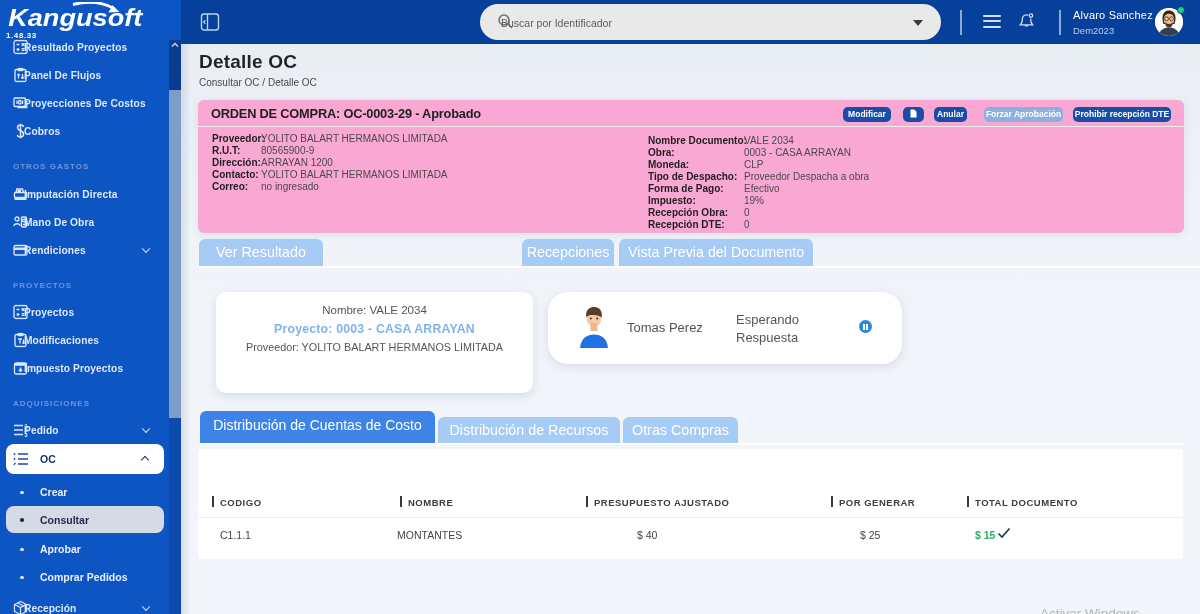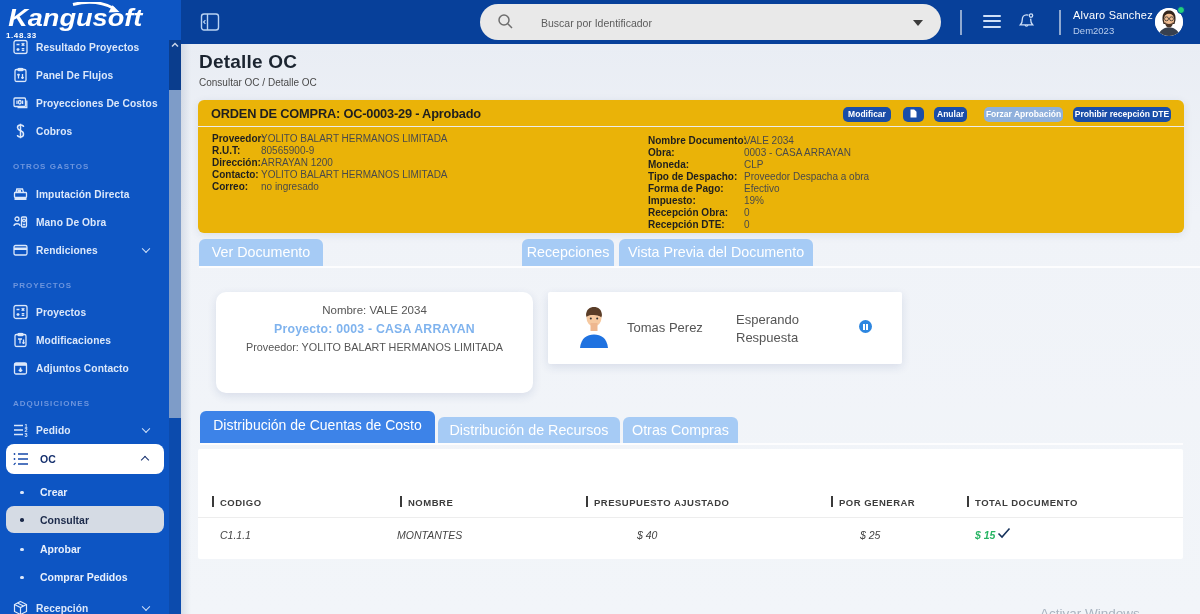--- a/index.html
+++ b/index.html
@@ -4,82 +4,82 @@
 <style>
   * { box-sizing: border-box; margin:0; padding:0; }
   html,body { width:1200px; height:614px; overflow:hidden; }
   body { font-family:"Liberation Sans",sans-serif; position:relative; background:#eef1f7; }
   .abs { position:absolute; }
 
   
   #topbar { left:181px; top:0; width:1019px; height:44px; background:#07409a; }
   #collapse { left:19px; top:12px; width:20px; height:20px; }
   #searchpill { left:299px; top:4px; width:461px; height:36px; background:#e9e9e9; border-radius:18px; }
-  #searchtxt { left:337px; top:17px; font-size:10.5px; color:#5c5c5c;padding-left:23px; }
+  #searchtxt { left:320px; top:17px; font-size:10.5px; color:#5c5c5c; }
   #caret { left:732px; top:20px; width:0; height:0; border-left:5px solid transparent; border-right:5px solid transparent; border-top:6px solid #3c3c3c; }
   .tdiv { top:10px; width:1.5px; height:25px; background:rgba(255,255,255,0.55); }
   #hamb div { width:18px; height:1.8px; background:#cfe0f8; border-radius:1px; margin-bottom:3.6px; }
   #uname { left:892px; top:9px; font-size:11px; color:#fff; letter-spacing:0.2px; white-space:nowrap; }
   #udem  { left:892px; top:25px; font-size:9.5px; color:#b9cdee; }
   #avatar { left:974px; top:8px; width:28px; height:28px; border-radius:50%; background:#fff; overflow:hidden; }
   #gdot { left:996px; top:6px; width:8px; height:8px; border-radius:50%; background:#21d07a; border:1.5px solid #07409a; }
 
   
   #sidebar { left:0; top:0; width:181px; height:614px; background:#0d55c3; }
   #logo { left:7px; top:2px; width:160px; height:32px; }
   #ver { left:6px; top:30.5px; font-size:8px; font-weight:bold; color:#fff; letter-spacing:0.6px; }
   
   #sbTrackTop { left:169px; top:40px; width:12px; height:50px; background:#0a3d8d; }
   #sbThumb { left:169px; top:90px; width:12px; height:328px; background:#7e9cc8; }
   #sbTrackBot { left:169px; top:418px; width:12px; height:196px; background:#0c4bad; }
   #sbArrow { left:171px; top:41px; width:8px; height:8px; color:#c8d4e8; }
 
   .mitem { left:0; width:169px; height:28px; color:#dce8fa; }
   .mitem .mico { position:absolute; left:13px; top:50%; transform:translateY(-50%); width:15px; height:15px; }
-  .mitem .mtxt { position:absolute; left:36px; top:50%; transform:translateY(-50%); font-size:10.2px; font-weight:bold; letter-spacing:0.1px; white-space:nowrap; }
+  .mitem .mtxt { position:absolute; left:24px; top:50%; transform:translateY(-50%); font-size:10.2px; font-weight:bold; letter-spacing:0.1px; white-space:nowrap; }
   .mitem .chev { position:absolute; right:20px; top:50%; width:6px; height:6px; border-right:1.6px solid #cfe0f8; border-bottom:1.6px solid #cfe0f8; transform:translateY(-70%) rotate(45deg); }
   .slabel { left:13px; font-size:8px; font-weight:bold; color:#6d95dd; letter-spacing:1px; }
   .subitem { left:0; width:169px; height:24px; color:#e8f0fc; }
   .subitem .dot { position:absolute; left:20px; top:50%; margin-top:-1.5px; width:3.5px; height:3.5px; border-radius:50%; background:#dce8fa; }
   .subitem .stxt { position:absolute; left:40px; top:50%; transform:translateY(-50%); font-size:10.5px; font-weight:bold; }
   #ocpill { left:6px; top:444px; width:158px; height:30px; background:#fff; border-radius:8px; }
   #ocpill .mico { position:absolute; left:7px; top:7px; width:16px; height:16px; color:#1547a8; }
   #ocpill .mtxt { position:absolute; left:34px; top:9px; font-size:10.5px; font-weight:bold; color:#15306e; }
   #ocpill .chev { position:absolute; right:16px; top:13px; width:6px; height:6px; border-right:1.6px solid #15306e; border-bottom:1.6px solid #15306e; transform:rotate(225deg); }
   #conspill { left:6px; top:506px; width:158px; height:27px; background:#d5dbe4; border-radius:8px; }
   #conspill .dot { position:absolute; left:14px; top:12px; width:3.5px; height:3.5px; border-radius:50%; background:#1c2a4a; }
   #conspill .stxt { position:absolute; left:34px; top:8px; font-size:10.5px; font-weight:bold; color:#1c2a4a;text-align:right; }
 
   
   #content, #contentbg { left:181px; top:44px; width:1019px; height:570px; background:linear-gradient(180deg,#e9edf4 0%,#f0f3f8 30%,#f2f5f9 100%); }
   #edgeShadow { left:181px; top:44px; width:10px; height:570px; background:linear-gradient(90deg,rgba(150,165,190,0.28),rgba(150,165,190,0)); }
   #title { left:18px; top:6.5px; font-size:19px; font-weight:bold; color:#1b2430; letter-spacing:0.2px; }
   #crumb { left:18px; top:33px; font-size:10px; color:#4a4a4a; }
 
-  #card1 { left:17px; top:56px; width:986px; height:133px; background:#eab308; border-radius:6px; box-shadow:0 2px 8px rgba(30,60,120,0.10); }
+  #card1 { left:17px; top:56px; width:986px; height:133px; background:#f9a8d4; border-radius:6px; box-shadow:0 2px 8px rgba(30,60,120,0.10); }
   #c1head { position:absolute; left:13px; top:6px; font-size:12.8px; font-weight:bold; color:#1f1f1f; letter-spacing:-0.2px; }
   #c1hr { position:absolute; left:0; top:26px; width:100%; height:1px; background:#ececec; }
   .frow { position:absolute; font-size:10px; white-space:nowrap; }
   .frow b { color:#1f1f1f; }
   .frow span { color:#4a4a4a; }
   .btn { position:absolute; top:7px; height:15px; border-radius:5px; background:#1a4da8; color:#fff; font-size:8.5px; font-weight:bold; text-align:center; line-height:15px; white-space:nowrap; }
   .btnmuted { background:#8fb0dc; }
 
   .tabbar { position:absolute; height:31px; border-bottom:2.5px solid #fdfdfe; }
   .tab { position:absolute; bottom:0; background:#a6cbf5; color:#fff; font-size:14.3px; border-radius:6px 6px 0 0; text-align:center; white-space:nowrap; }
   .tabactive { background:#3d83e8; }
 
   #cardA { left:35px; top:248px; width:317px; height:101px; background:#fff; border-radius:10px; box-shadow:0 3px 10px rgba(30,60,120,0.12); text-align:center; }
-  #cardB { left:367px; top:248px; width:354px; height:72px; background:#fff; border-radius:2px; box-shadow:0 3px 10px rgba(30,60,120,0.12); }
+  #cardB { left:367px; top:248px; width:354px; height:72px; background:#fff; border-radius:20px; box-shadow:0 3px 10px rgba(30,60,120,0.12); }
 
   #tablePanel { left:17px; top:405px; width:985px; height:110px; background:#fff; border-radius:2px; }
   .thbar { position:absolute; top:47px; width:2px; height:11px; background:#3a3a3a; }
   .thtxt { position:absolute; top:48px; font-size:9.5px; font-weight:bold; color:#3c3c3c; letter-spacing:0.5px; }
   #thline { position:absolute; left:0; top:68px; width:100%; height:1px; background:#ededed; }
-  .td { position:absolute; top:80px; font-size:10.5px; color:#444;font-style:italic; }
+  .td { position:absolute; top:80px; font-size:10.5px; color:#444; }
 
   #actwin { left:859px; top:562px; font-size:13.5px; color:#a9b4c0; }
 </style>
 </head>
 <body>
 
 <div id="sidebar" class="abs"></div>
 
 <div id="topbar" class="abs">
   <svg id="collapse" class="abs" viewBox="0 0 20 20" fill="none" stroke="#b9d2f2" stroke-width="1.4">
@@ -167,21 +167,21 @@
       <svg width="7" height="9" viewBox="0 0 7 9" style="vertical-align:-1px">
           <path d="M0.5 0.5 H4.2 L6.5 2.8 V8.5 H0.5 Z" fill="#fff"></path>
         </svg>
     </div>
     <div class="btn" style="left:736px;width:33px">Anular</div>
     <div class="btn btnmuted" style="left:786px;width:79px">Forzar Aprobación</div>
     <div class="btn" style="left:875px;width:98px">Prohibir recepción DTE</div>
   </div>
 
   <div class="tabbar abs" style="left:18px;top:193px;width:1001px">
-    <div class="tab" style="left:0;width:124px;height:27px;line-height:27px">Ver Documento</div>
+    <div class="tab" style="left:0;width:124px;height:27px;line-height:27px">Ver Resultado</div>
     <div class="tab" style="left:323px;width:92px;height:27px;line-height:27px">Recepciones</div>
     <div class="tab" style="left:420px;width:194px;height:27px;line-height:27px">Vista Previa del Documento</div>
   </div>
 
   <div id="cardA" class="abs">
     <div style="position:absolute;left:0;width:100%;top:12px;font-size:11.5px;color:#555">Nombre: VALE 2034</div>
     <div style="position:absolute;left:0;width:100%;top:29.5px;font-size:12.3px;font-weight:bold;color:#7fb3ee;letter-spacing:0.2px">Proyecto: 0003 - CASA ARRAYAN</div>
     <div style="position:absolute;left:0;width:100%;top:48.5px;font-size:10.8px;color:#555">Proveedor: YOLITO BALART HERMANOS LIMITADA</div>
   </div>
 
@@ -330,21 +330,21 @@
       <path d="M10.5 7 V11 M10.5 11 L9.4 9.9 M10.5 11 L11.6 9.9"></path>
   </svg>
   <div class="mtxt">Modificaciones</div>
 </div>
 <div class="mitem abs" style="top:354px">
   <svg class="mico" viewBox="0 0 15 15" fill="none" stroke="currentColor" stroke-width="1.3">
     <rect x="1.5" y="2.5" width="12" height="11" rx="1.5"></rect>
       <rect x="1.5" y="2.5" width="12" height="2.8" fill="currentColor" stroke="none"></rect>
     <path d="M7.5 7 V11 M7.5 11 L5.8 9.3 M7.5 11 L9.2 9.3" stroke-width="1.5"></path>
   </svg>
-  <div class="mtxt">Adjuntos Contacto</div>
+  <div class="mtxt">Impuesto Proyectos</div>
 </div>
 <div class="slabel abs" style="top:399px">ADQUISICIONES</div>
 <div class="mitem abs" style="top:416px">
   <svg class="mico" viewBox="0 0 15 15" fill="none" stroke="currentColor" stroke-width="1.4">
     <line x1="1" y1="3" x2="10" y2="3"></line>
       <line x1="1" y1="7.5" x2="10" y2="7.5"></line>
       <line x1="1" y1="12" x2="10" y2="12"></line>
     <text x="11.5" y="5" font-size="5.5" font-weight="bold" fill="currentColor" stroke="none" font-family="Liberation Sans, sans-serif">1</text>
     <text x="11.5" y="9.8" font-size="5.5" font-weight="bold" fill="currentColor" stroke="none" font-family="Liberation Sans, sans-serif">2</text>
     <text x="11.5" y="14.6" font-size="5.5" font-weight="bold" fill="currentColor" stroke="none" font-family="Liberation Sans, sans-serif">3</text>

